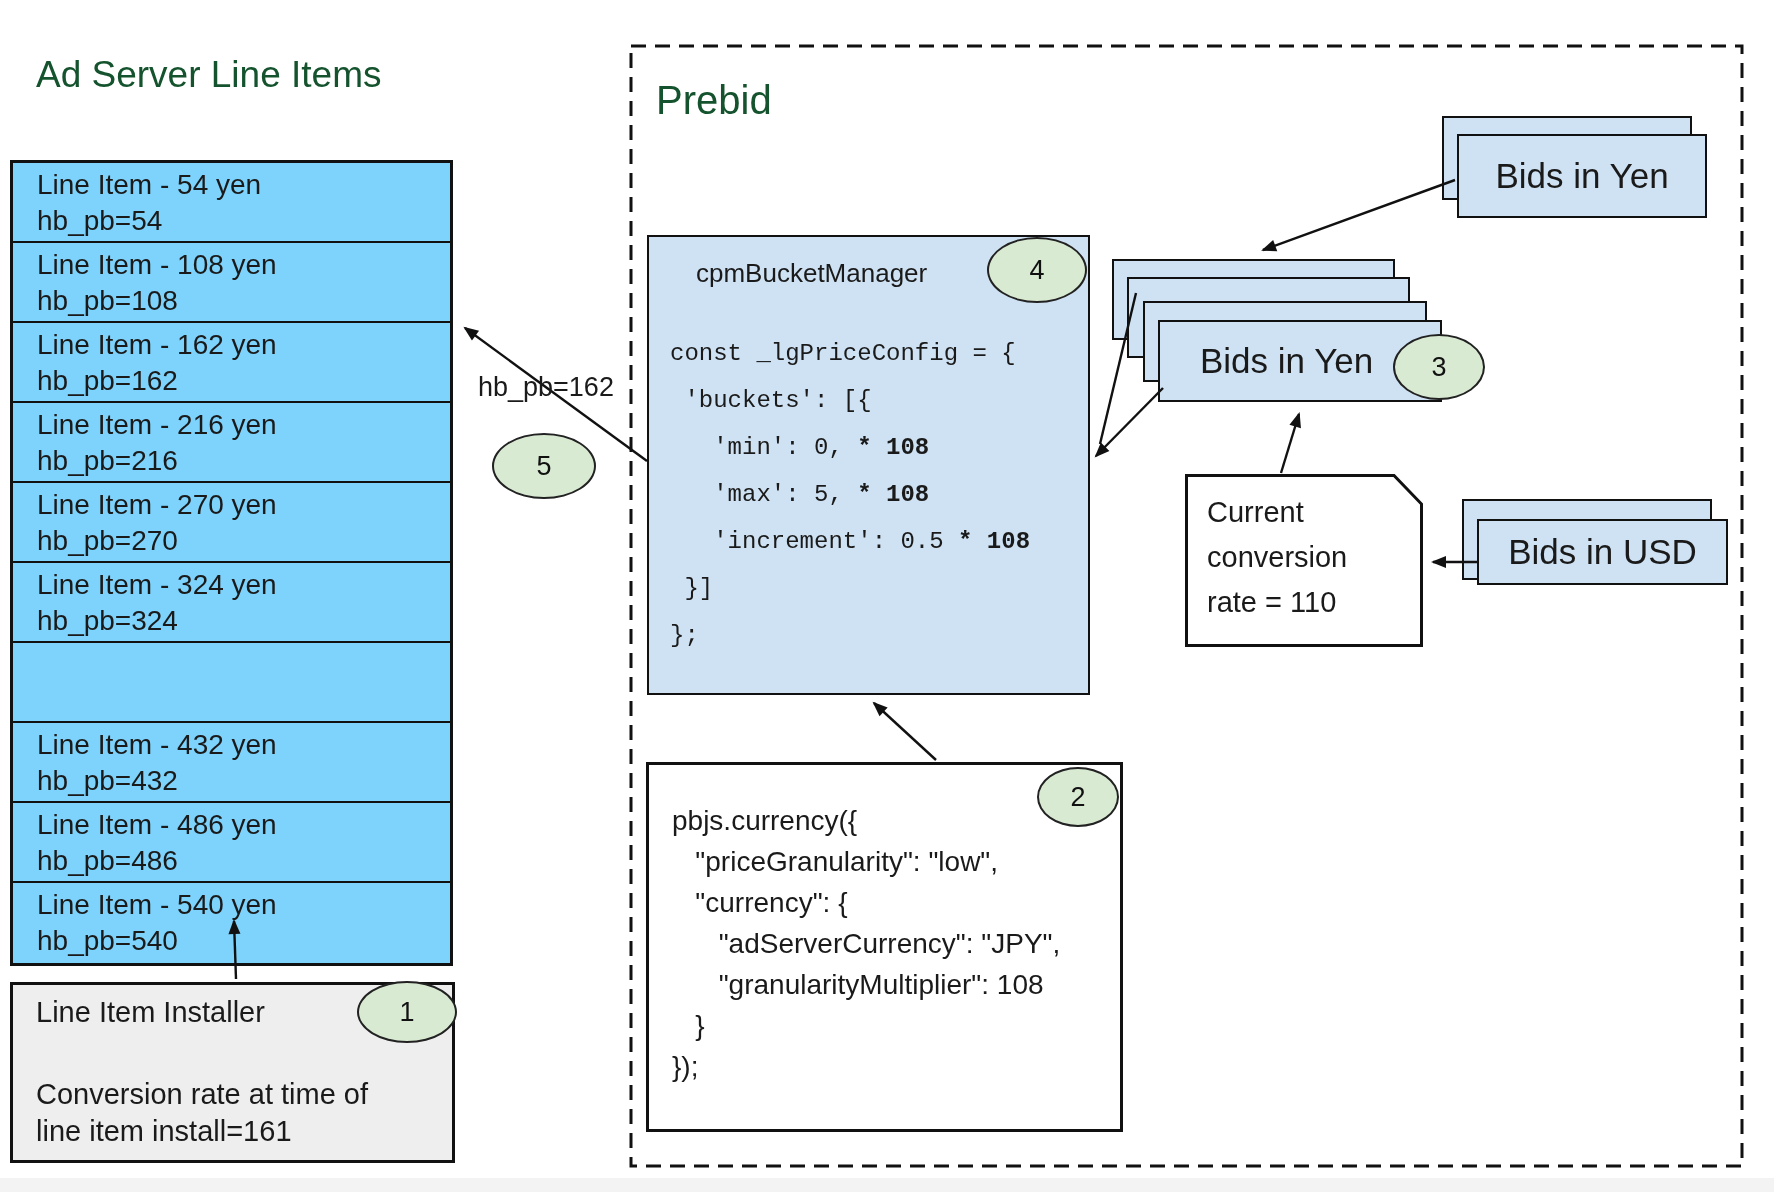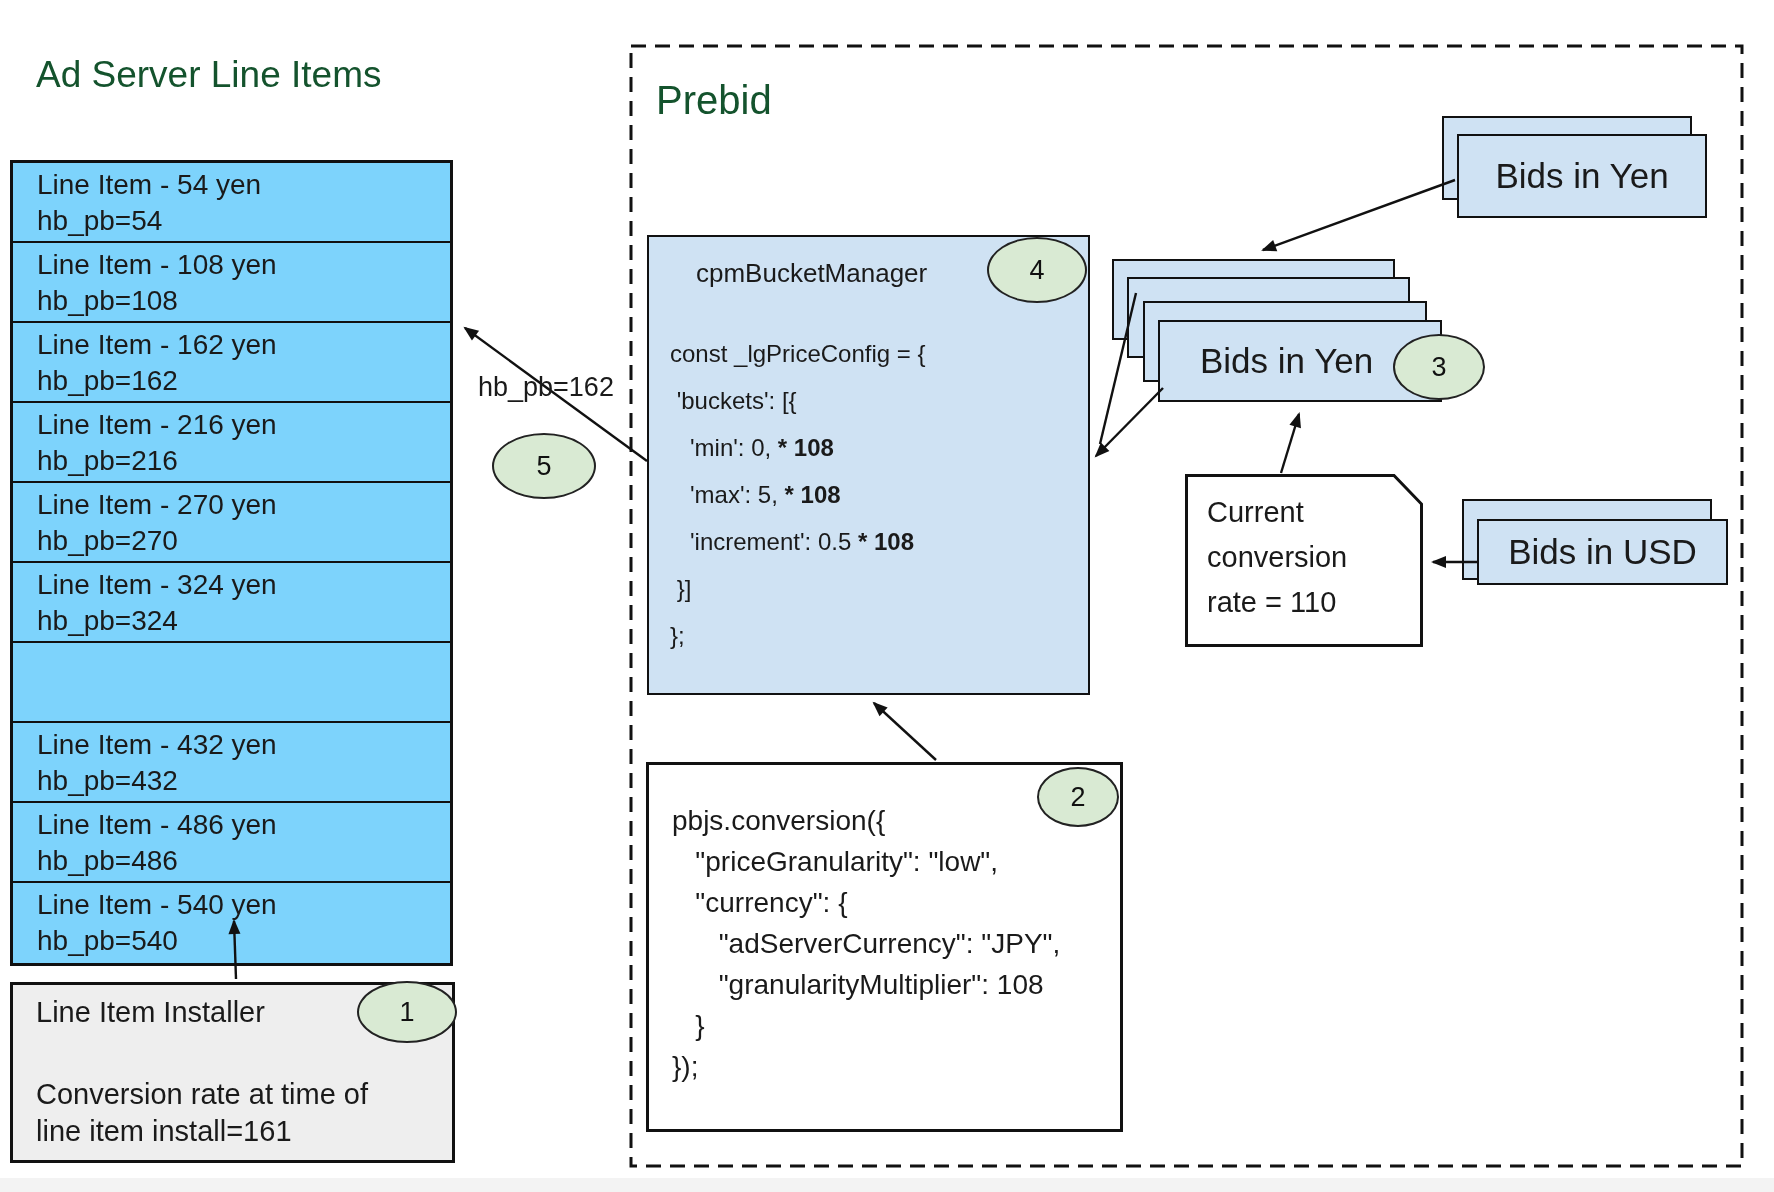--- a/index.html
+++ b/index.html
@@ -19,21 +19,21 @@
              background:#eeeeee;box-sizing:border-box;z-index:2;}
   #installer-title{left:36px;top:996px;font-size:29px;}
   #installer-note{left:36px;top:1076px;font-size:29px;line-height:37px;}
   
   #prebid-title{left:656px;top:70px;font-size:40px;z-index:2;margin-top:8px;}
   
   #cpm-box{left:647px;top:235px;width:443px;height:460px;border:2.5px solid #111;
            background:#cfe2f3;box-sizing:border-box;z-index:2;}
   #cpm-title{left:696px;top:258px;font-size:26px;}
   #cpm-code{left:670px;top:330px;font-size:24px;line-height:47px;
-            font-family:Liberation Sans, sans-serif;white-space:pre;}
+            font-family:Liberation Mono, monospace;white-space:pre;}
   #cpm-code .b{font-weight:bold;}
   
   #setconfig-box{left:646px;top:762px;width:477px;height:370px;border:3px solid #111;
                  background:#ffffff;box-sizing:border-box;z-index:2;}
   #setconfig-code{left:672px;top:800px;font-size:28px;line-height:41px;white-space:pre;}
   
   .card{border:2.5px solid #111;background:#cfe2f3;box-sizing:border-box;z-index:2;}
   .card-label{display:flex;align-items:center;justify-content:center;width:100%;height:100%;
               font-size:35px;}
   
@@ -106,21 +106,21 @@
   <div class="abs" id="installer-note" style="z-index:3">
       <div>Conversion rate at time of</div>
       <div>line item install=161</div>
     </div>
 
   <div class="abs" id="cpm-box"></div>
   <div class="abs" id="cpm-title" style="z-index:3">cpmBucketManager</div>
   <div class="abs" id="cpm-code" style="z-index:3"><div class="code-line"><span>const _lgPriceConfig = {</span></div><div class="code-line"><span> 'buckets': [{</span></div><div class="code-line"><span>   'min': 0, </span><span class="b">* 108</span></div><div class="code-line"><span>   'max': 5, </span><span class="b">* 108</span></div><div class="code-line"><span>   'increment': 0.5 </span><span class="b">* 108</span></div><div class="code-line"><span> }]</span></div><div class="code-line"><span>};</span></div></div>
 
   <div class="abs" id="setconfig-box"></div>
-  <div class="abs" id="setconfig-code" style="z-index:3"><div class="code-line">pbjs.conversion({</div><div class="code-line">   "priceGranularity": "low",</div><div class="code-line">   "currency": {</div><div class="code-line">      "adServerCurrency": "JPY",</div><div class="code-line">      "granularityMultiplier": 108</div><div class="code-line">   }</div><div class="code-line">});</div></div>
+  <div class="abs" id="setconfig-code" style="z-index:3"><div class="code-line">pbjs.currency({</div><div class="code-line">   "priceGranularity": "low",</div><div class="code-line">   "currency": {</div><div class="code-line">      "adServerCurrency": "JPY",</div><div class="code-line">      "granularityMultiplier": 108</div><div class="code-line">   }</div><div class="code-line">});</div></div>
 
   <div class="abs card" style="left:1442px;top:116px;width:250px;height:84px"></div>
   <div class="abs card" style="left:1457px;top:134px;width:250px;height:84px">
     <div class="card-label">Bids in Yen</div>
   </div>
 
   <div class="abs card" style="left:1112px;top:259px;width:283px;height:81px"></div>
   <div class="abs card" style="left:1127px;top:277px;width:283px;height:81px"></div>
   <div class="abs card" style="left:1143px;top:301px;width:284px;height:81px"></div>
   <div class="abs card" style="left:1158px;top:320px;width:284px;height:82px">

